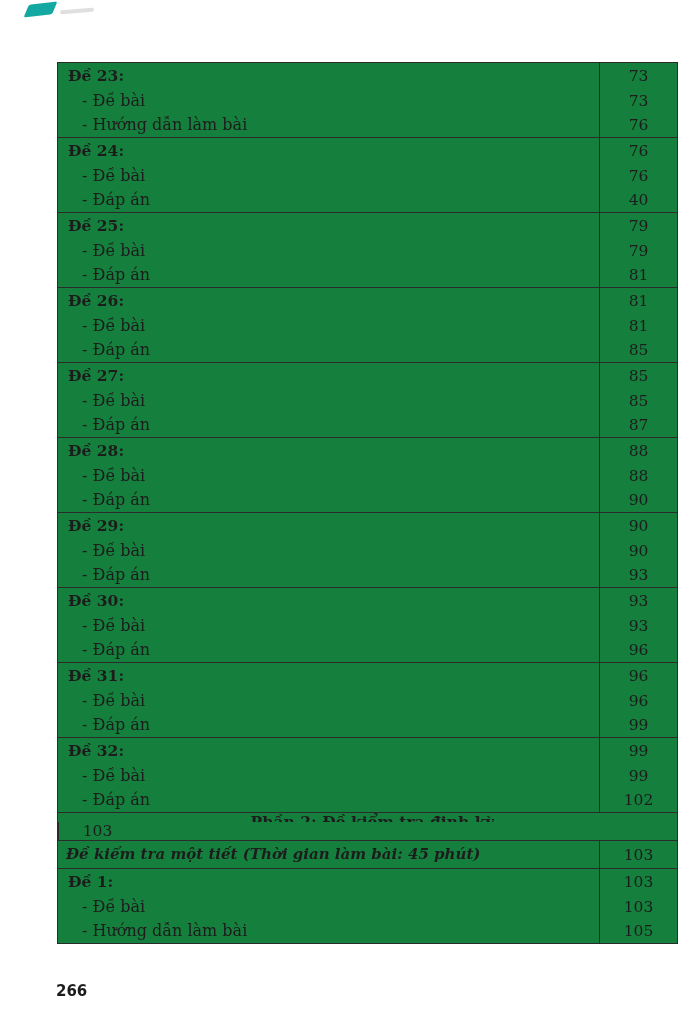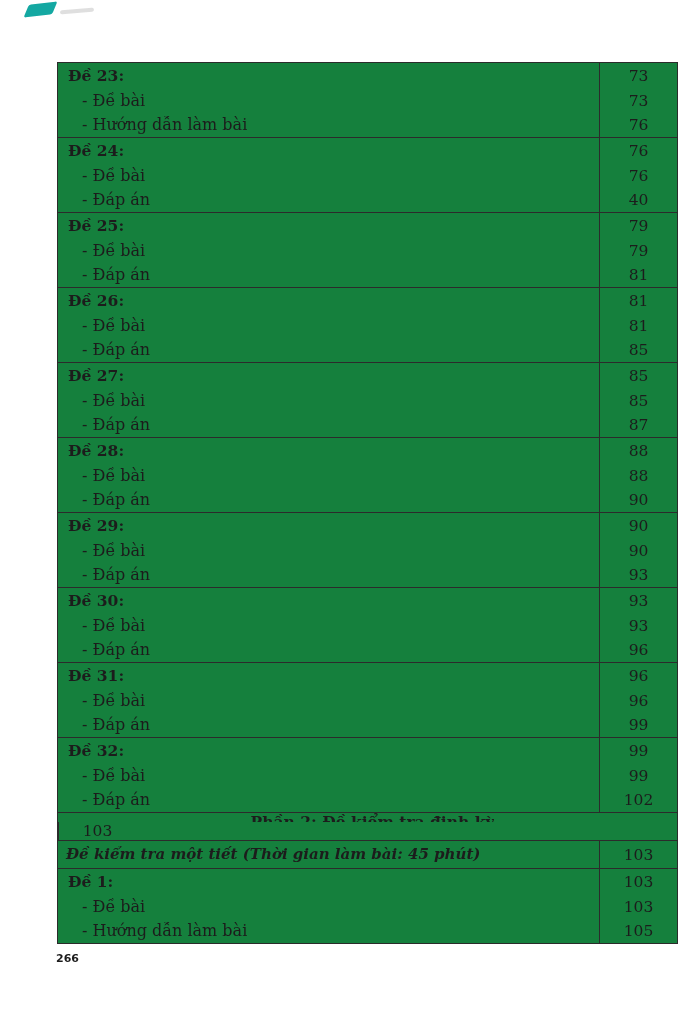--- a/index.html
+++ b/index.html
@@ -97,24 +97,24 @@
     font-weight: bold;
     font-style: italic;
     font-size: 15px;
     padding-left: 8px;
   }
 
   
   .folio {
     position: absolute;
     left: 56px;
-    top: 952px;
+    top: 982px;
     font-family: "DejaVu Sans", "Liberation Sans", sans-serif;
     font-weight: bold;
-    font-size: 11px;
+    font-size: 15px;
     color: #1c1c1c;
   }
 </style>
 </head>
 <body>
 
 <div>
 
   <span class="bookmark" style="background: rgb(20, 168, 162);"></span>
   <span class="swoosh"></span>

